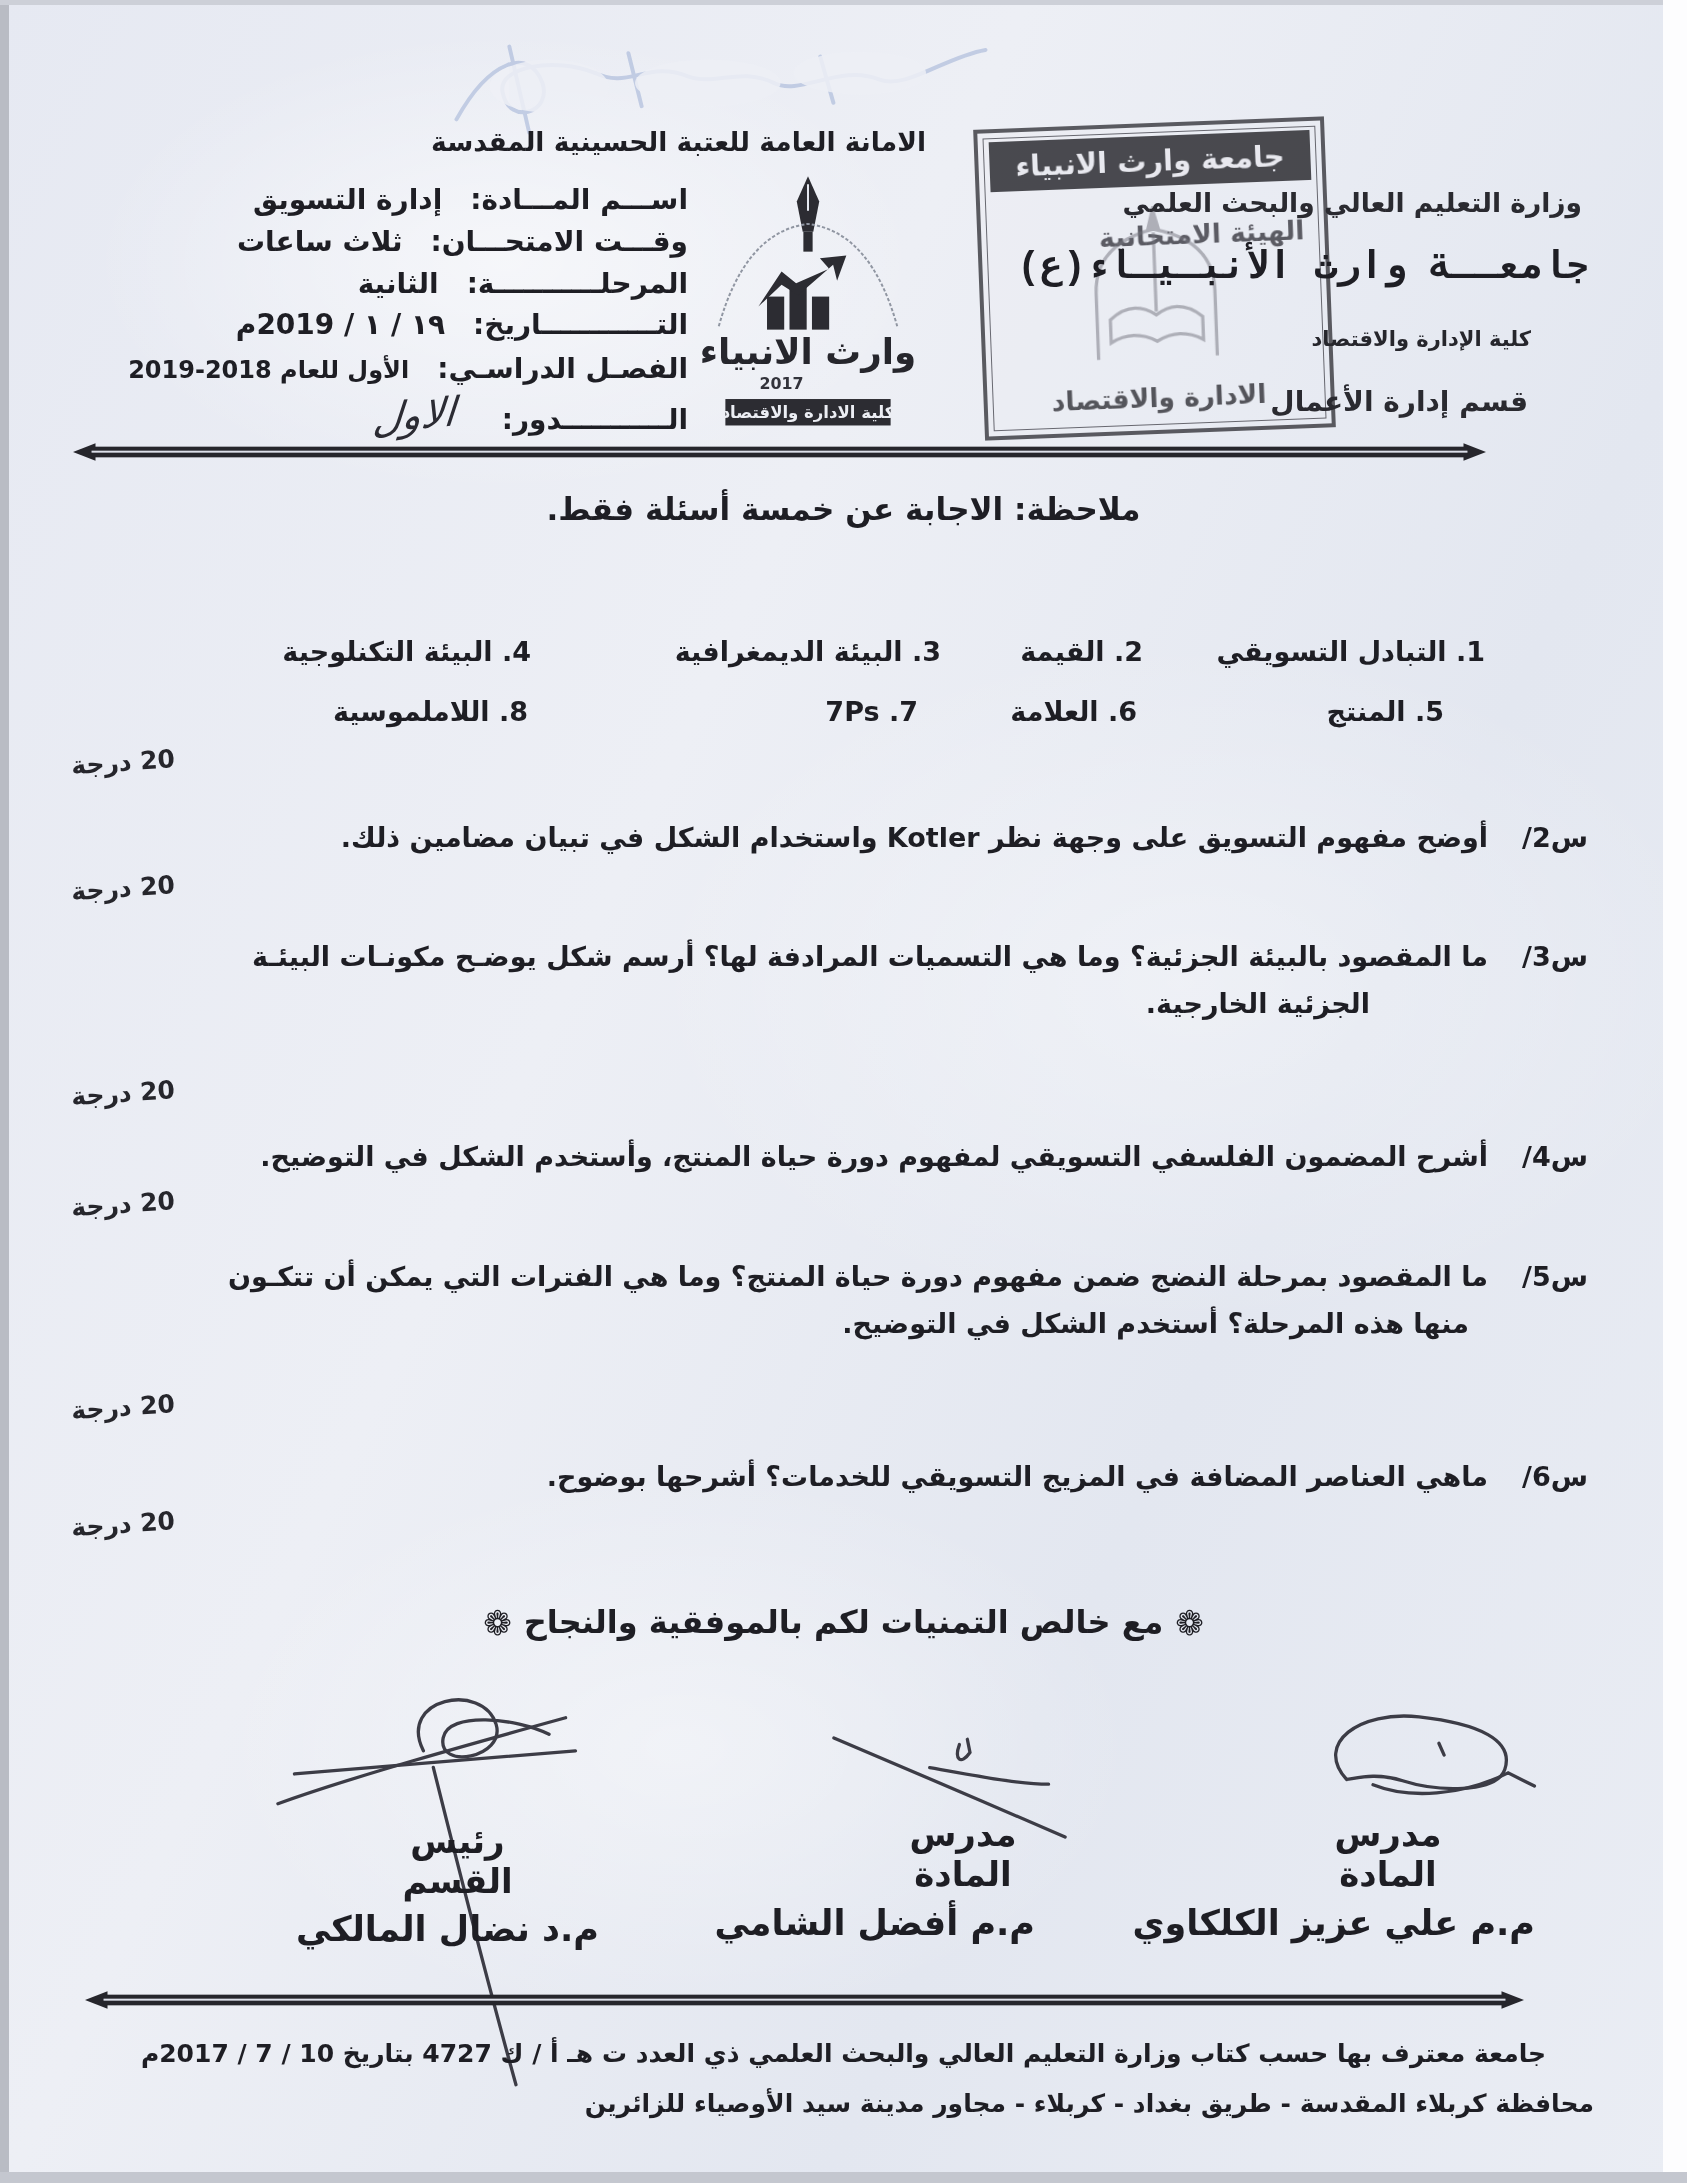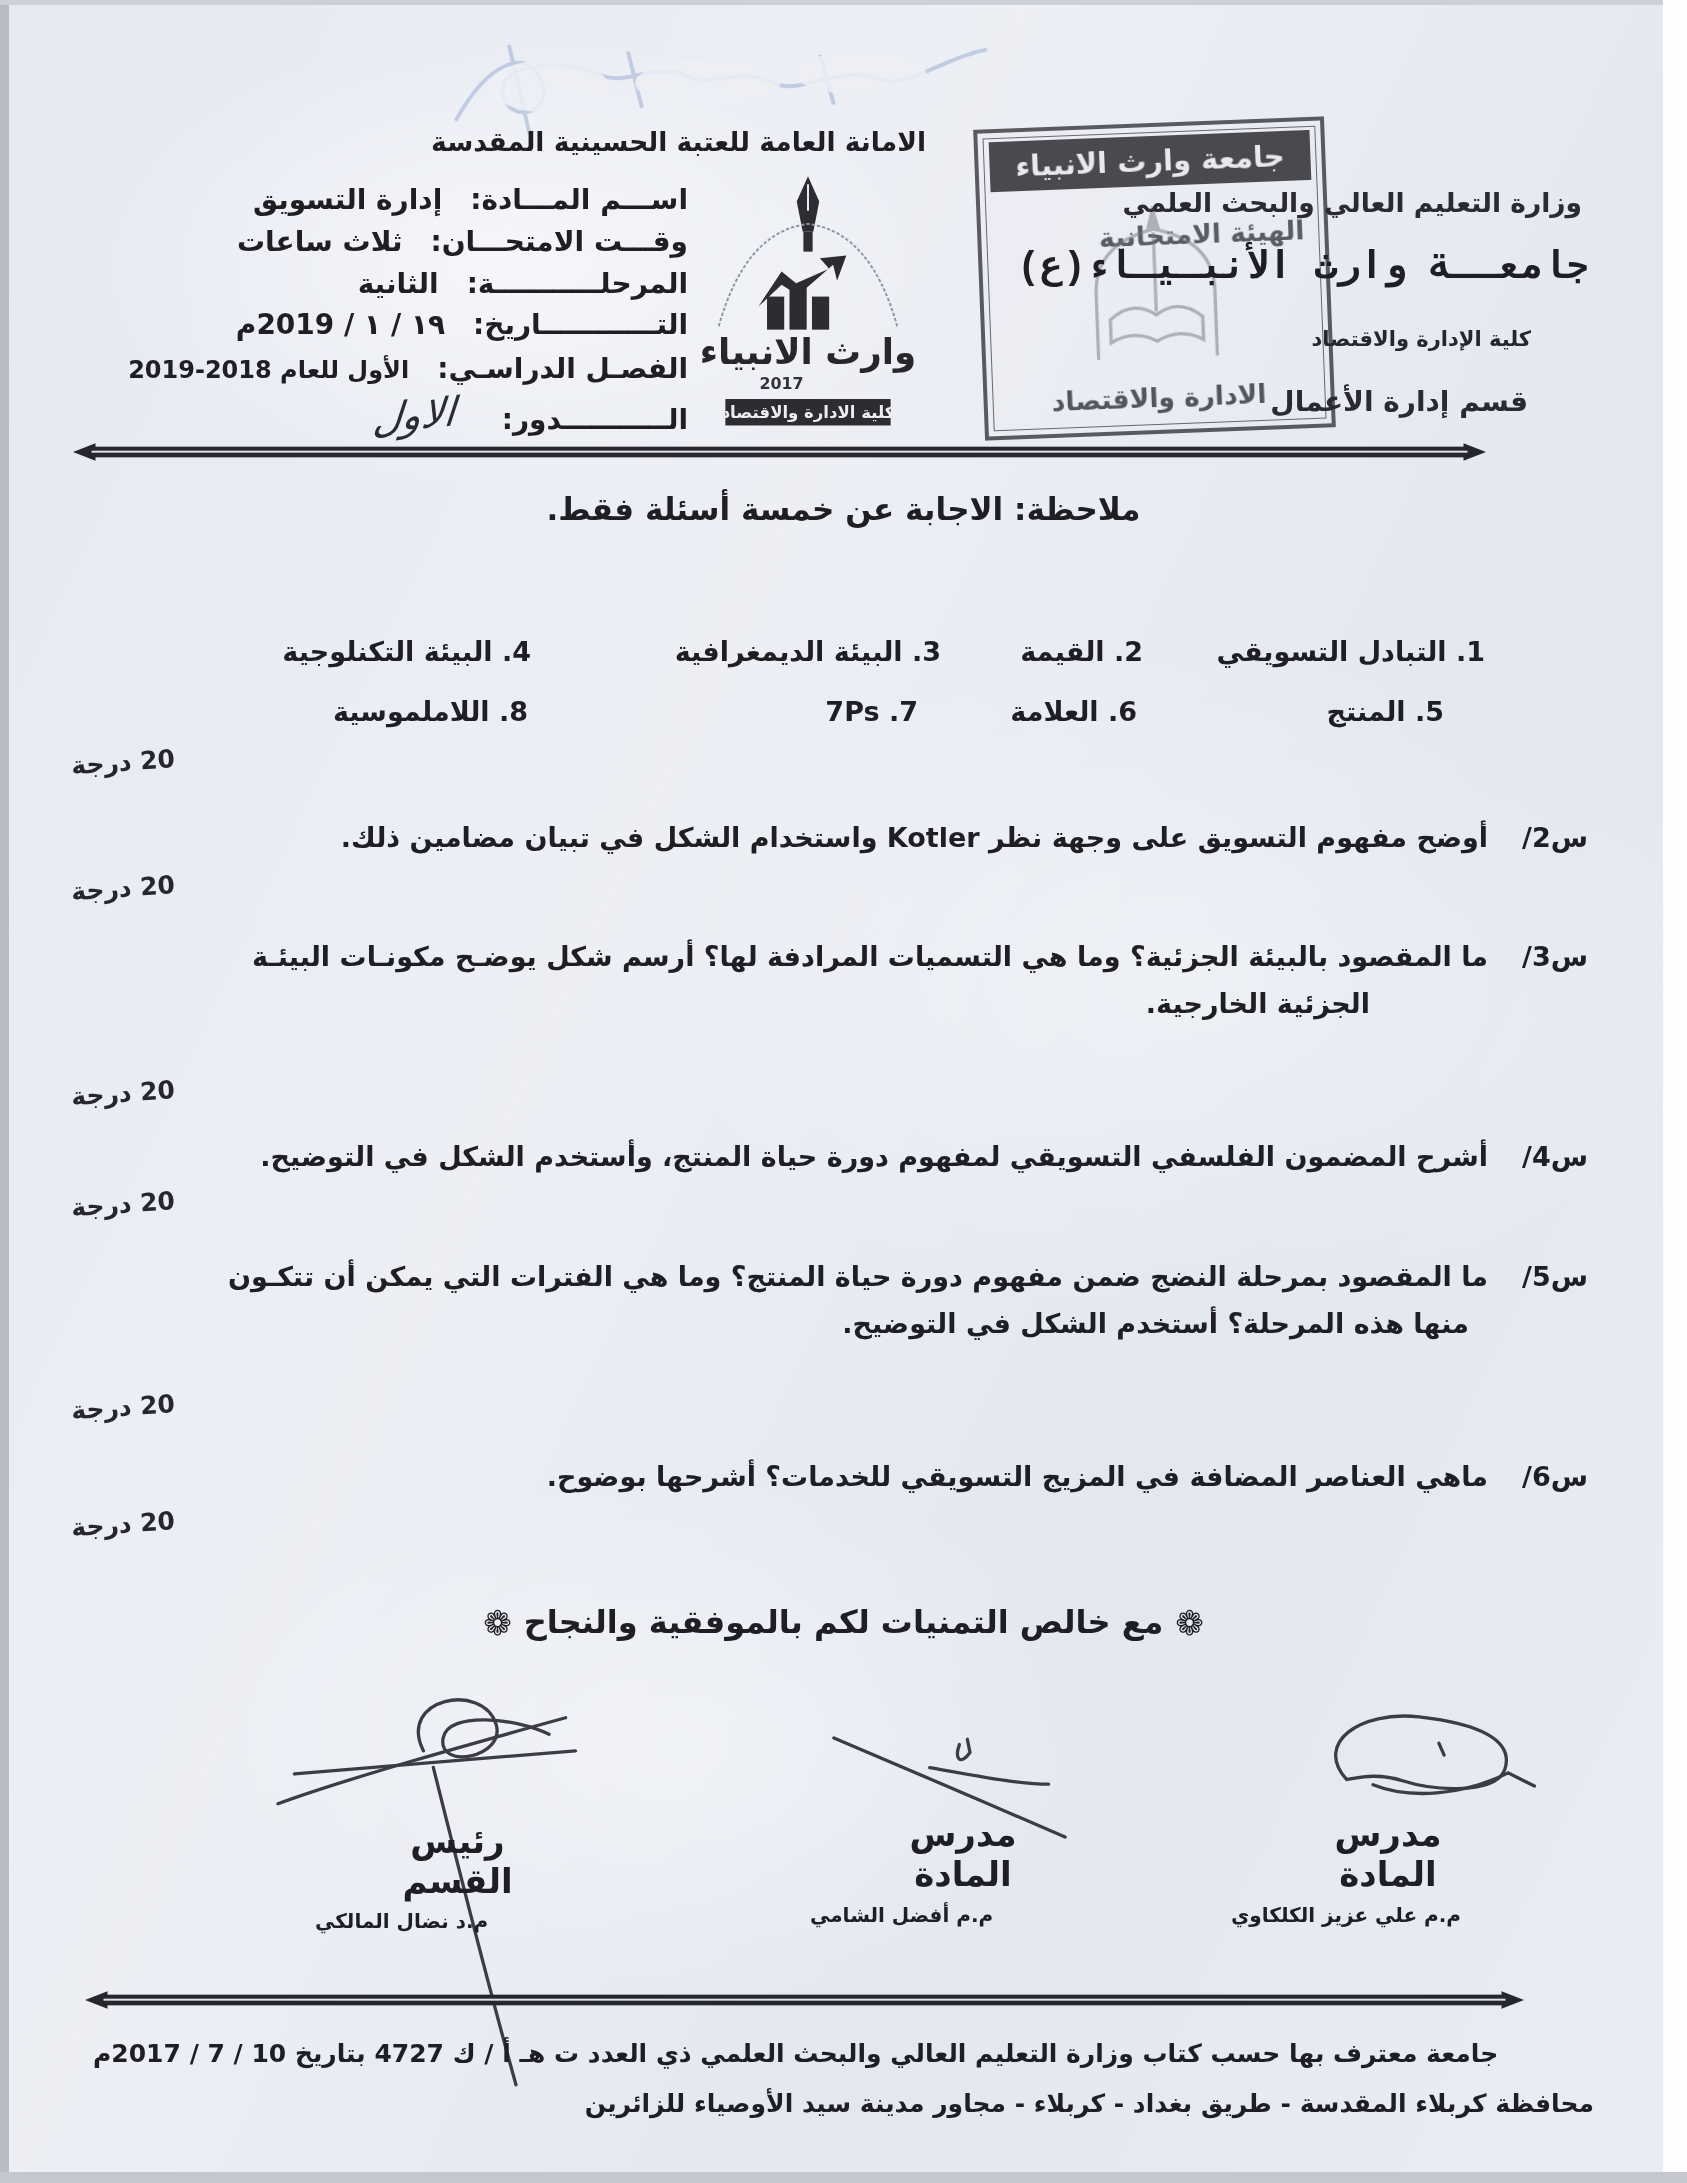--- a/index.html
+++ b/index.html
@@ -65,23 +65,23 @@
   .q1-item { position:absolute; font-size:27px; font-weight:bold; white-space:nowrap; }
   .marks {
     position:absolute; left:71px; width:152px; font-size:25px; font-weight:bold;
     transform:rotate(-4deg); text-align:left; color:#26262c;
   }
   .note-line { top:491px; left:410px; right:410px; text-align:center; font-size:31px; font-weight:bold; }
   .closing { top:1601px; left:265px; right:265px; text-align:center; font-size:32px; font-weight:bold; }
   .closing .orn { font-size:34px; margin:0 12px; position:relative; top:2px; }
 
   .sig-title { position:absolute; font-size:34px; font-weight:bold; text-align:center; }
-  .sig-name  { position:absolute; font-size:20px; font-weight:bold; text-align:left; white-space:nowrap; }
-
-  .footer-line1 { top:2039px; left:93px; right:93px; text-align:left; font-size:25px; font-weight:bold; }
+  .sig-name  { position:absolute; font-size:35px; font-weight:bold; text-align:left; white-space:nowrap; }
+
+  .footer-line1 { top:2039px; left:93px; right:93px; text-align:center; font-size:25px; font-weight:bold; }
   .footer-line2 { top:2089px; left:93px; right:93px; text-align:right; font-size:25px; font-weight:bold; }
 
   svg { display:block; }
 </style>
 </head>
 <body>
 
 <div class="page">
 
   <div class="edge-left"></div>

